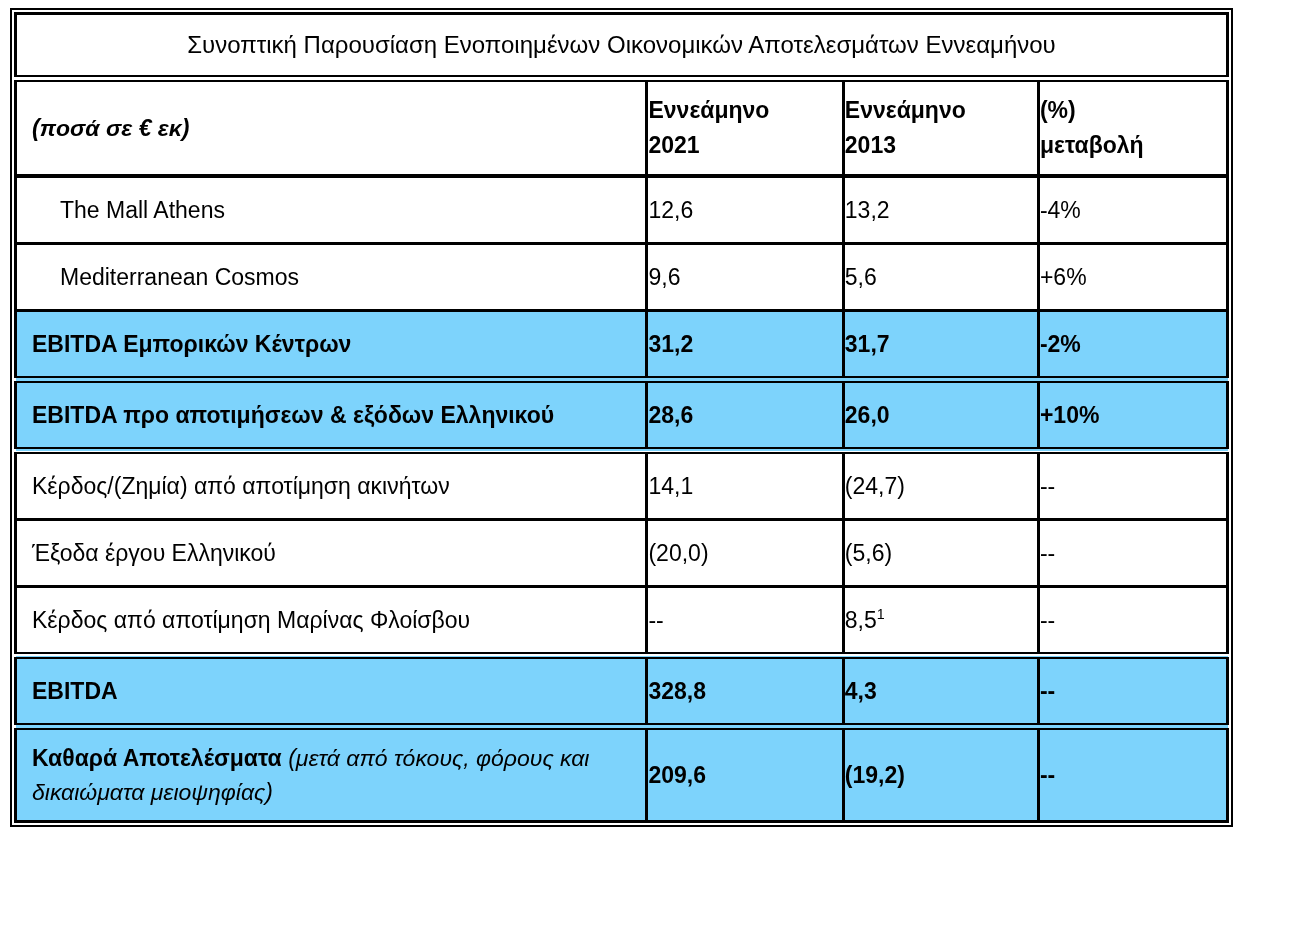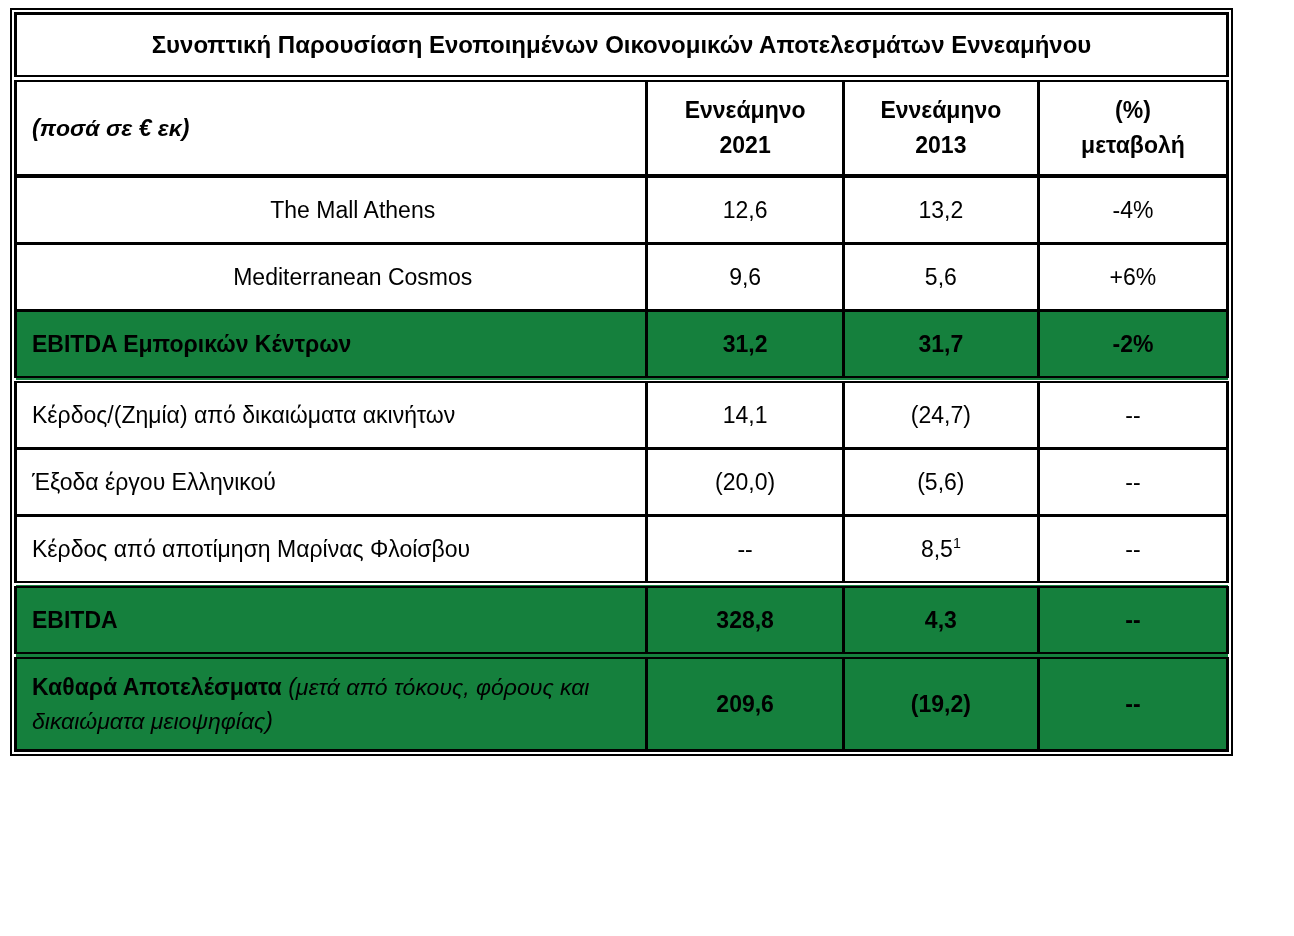--- a/index.html
+++ b/index.html
@@ -14,33 +14,33 @@
   }
   table {
     border-collapse:collapse; table-layout:fixed; width:100%;
     border:3px solid #000;
   }
   col.c1{width:52.1%;} col.c2{width:16.2%;} col.c3{width:16.1%;} col.c4{width:15.6%;}
   th,td { vertical-align:middle; font-size:23px; padding:0; }
   td + td, th + th { border-left:3px solid #000; }
   .title-row th {
     border-bottom:7px double #000; height:60px;
-    font-weight:700; font-size:24px; text-align:center;
+    font-weight:400; font-size:24px; text-align:center;
   }
   .header-row th { border-bottom:4px solid #000; height:92px; background:#fff; }
   .header-row .c-label { font-style:italic; font-weight:700; }
   .header-row .c-num { font-weight:700; }
   .header-row .c-num span { display:block; line-height:35px; }
   tbody td { height:64px; }
   tr.sep td { border-bottom:3px solid #000; }
   tr.dbl td { border-bottom:7px double #000; }
-  tr.shaded td { background:#15803d; font-weight:700; }
+  tr.shaded td { background:#7dd3fc; font-weight:700; }
   .c-label { text-align:left; padding-left:15px; }
-  .indent { padding-left:43px;text-align:center; }
-  .c-num { text-align:center; }
+  .indent { padding-left:43px; }
+  .c-num { text-align:left; }
   .last-row td { height:90px; }
   .last-row .c-label { padding-right:30px; line-height:34px; }
   .label-italic { font-weight:400; font-style:italic; }
   sup { font-size:0.62em; vertical-align:super; line-height:0; }
 </style>
 </head>
 <body>
 
 <div class="frame">
   <table>
@@ -82,22 +82,28 @@
         <td class="c-num">9,6</td>
         <td class="c-num">5,6</td>
         <td class="c-num">+6%</td>
       </tr>
       <tr class="dbl shaded">
         <td class="c-label">EBITDA Εμπορικών Κέντρων</td>
         <td class="c-num">31,2</td>
         <td class="c-num">31,7</td>
         <td class="c-num">-2%</td>
       </tr>
+      <tr class="dbl shaded">
+        <td class="c-label">EBITDA προ αποτιμήσεων &amp; εξόδων Ελληνικού</td>
+        <td class="c-num">28,6</td>
+        <td class="c-num">26,0</td>
+        <td class="c-num">+10%</td>
+      </tr>
       <tr class="sep">
-        <td class="c-label">Κέρδος/(Ζημία) από δικαιώματα ακινήτων</td>
+        <td class="c-label">Κέρδος/(Ζημία) από αποτίμηση ακινήτων</td>
         <td class="c-num">14,1</td>
         <td class="c-num">(24,7)</td>
         <td class="c-num">--</td>
       </tr>
       <tr class="sep">
         <td class="c-label">Έξοδα έργου Ελληνικού</td>
         <td class="c-num">(20,0)</td>
         <td class="c-num">(5,6)</td>
         <td class="c-num">--</td>
       </tr>

